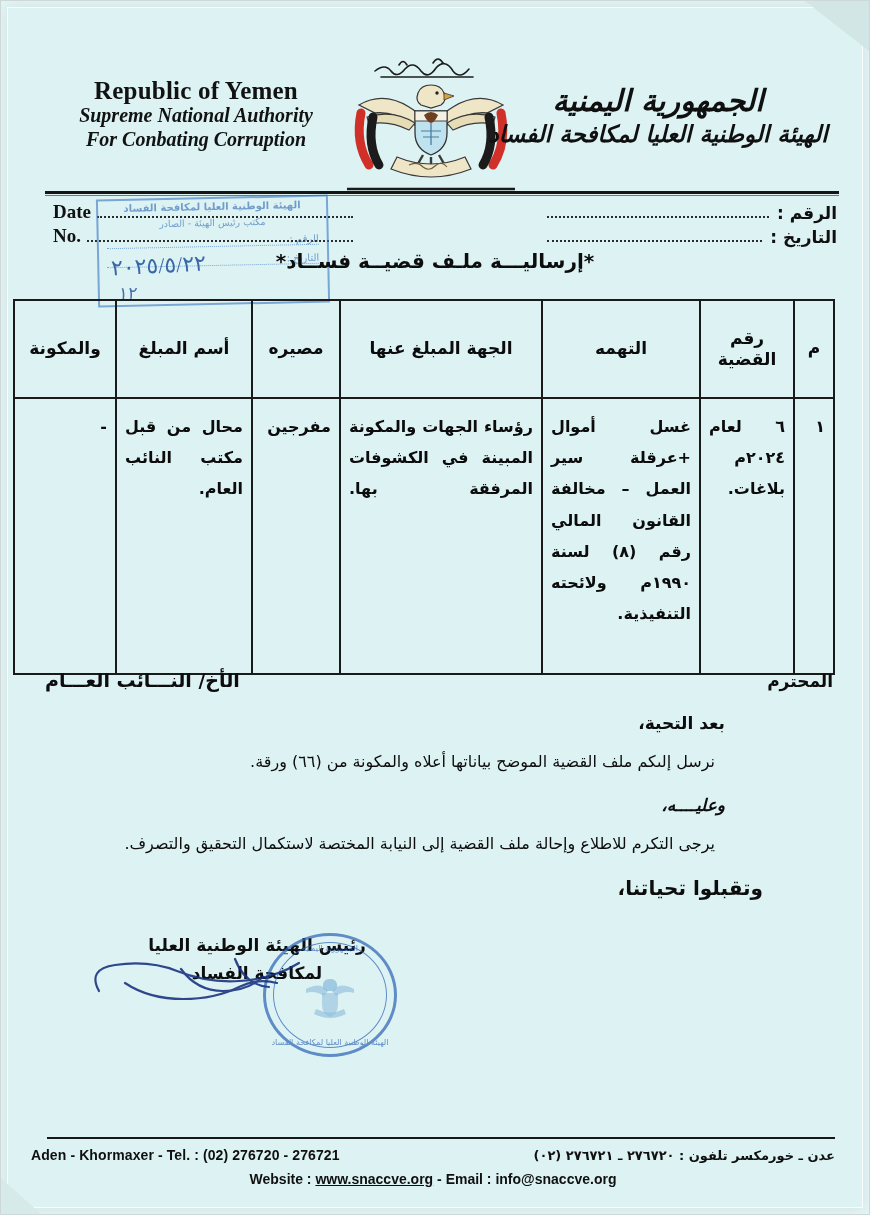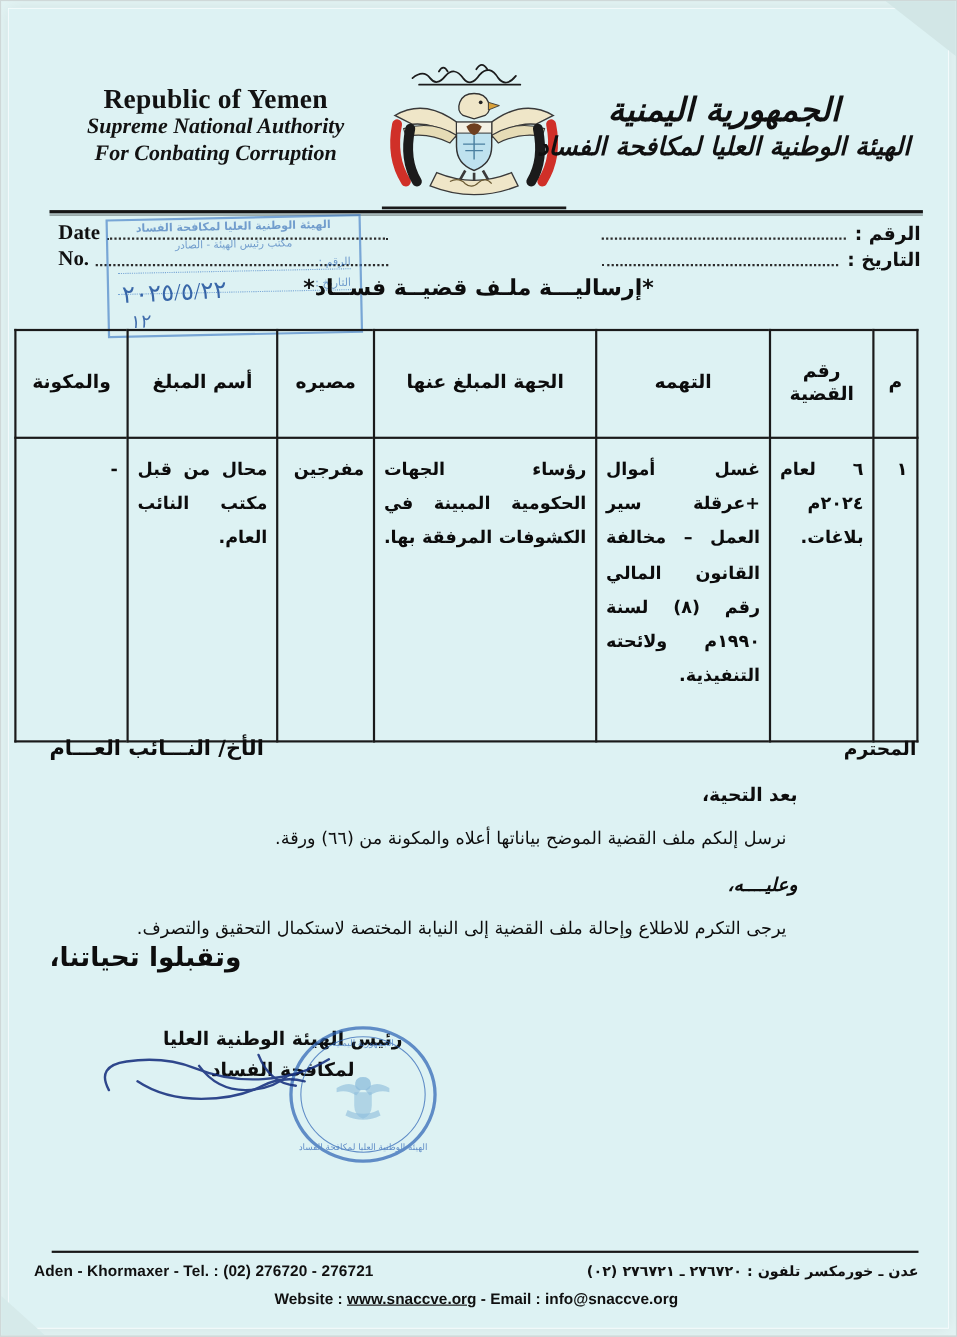--- a/index.html
+++ b/index.html
@@ -278,22 +278,23 @@
   }
   .upon {
     margin-top: 20px;
     font-size: 17px; font-weight: bold;
     font-style: italic;
     text-align: right;
     padding-right: 108px;
     letter-spacing: -1px;
   }
   .closing {
-    font-size: 24px; font-weight: bold;
-    text-align: left;
+    margin-top: 20px;
+    font-size: 20px; font-weight: bold;
+    text-align: right;
     padding-right: 70px;
   }
 
   
   .signature {
     position: absolute;
     left: 96px; top: 930px;
     width: 320px;
     direction: rtl;
     text-align: center;
@@ -499,21 +500,21 @@
             <th class="c-fate">مصيره</th>
             <th class="c-name">أسم المبلغ</th>
             <th class="c-notes">والمكونة</th>
           </tr>
         </thead>
         <tbody>
           <tr>
             <td class="c-num">١</td>
             <td class="c-case">٦ لعام ٢٠٢٤م بلاغات.</td>
             <td class="c-charge">غسل أموال +عرقلة سير العمل – مخالفة القانون المالي رقم (٨) لسنة ١٩٩٠م ولائحته التنفيذية.</td>
-            <td class="c-entity">رؤساء الجهات الحكومية المبينة في الكشوفات المرفقة بها.</td>
+            <td class="c-entity">رؤساء الجهات والمكونة المبينة في الكشوفات المرفقة بها.</td>
             <td class="c-fate">مفرجين</td>
             <td class="c-name">محال من قبل مكتب النائب العام.</td>
             <td class="c-notes">-</td>
           </tr>
         </tbody>
       </table>
     </div>
 
     <div class="letter">
       <div class="addressee-row">

